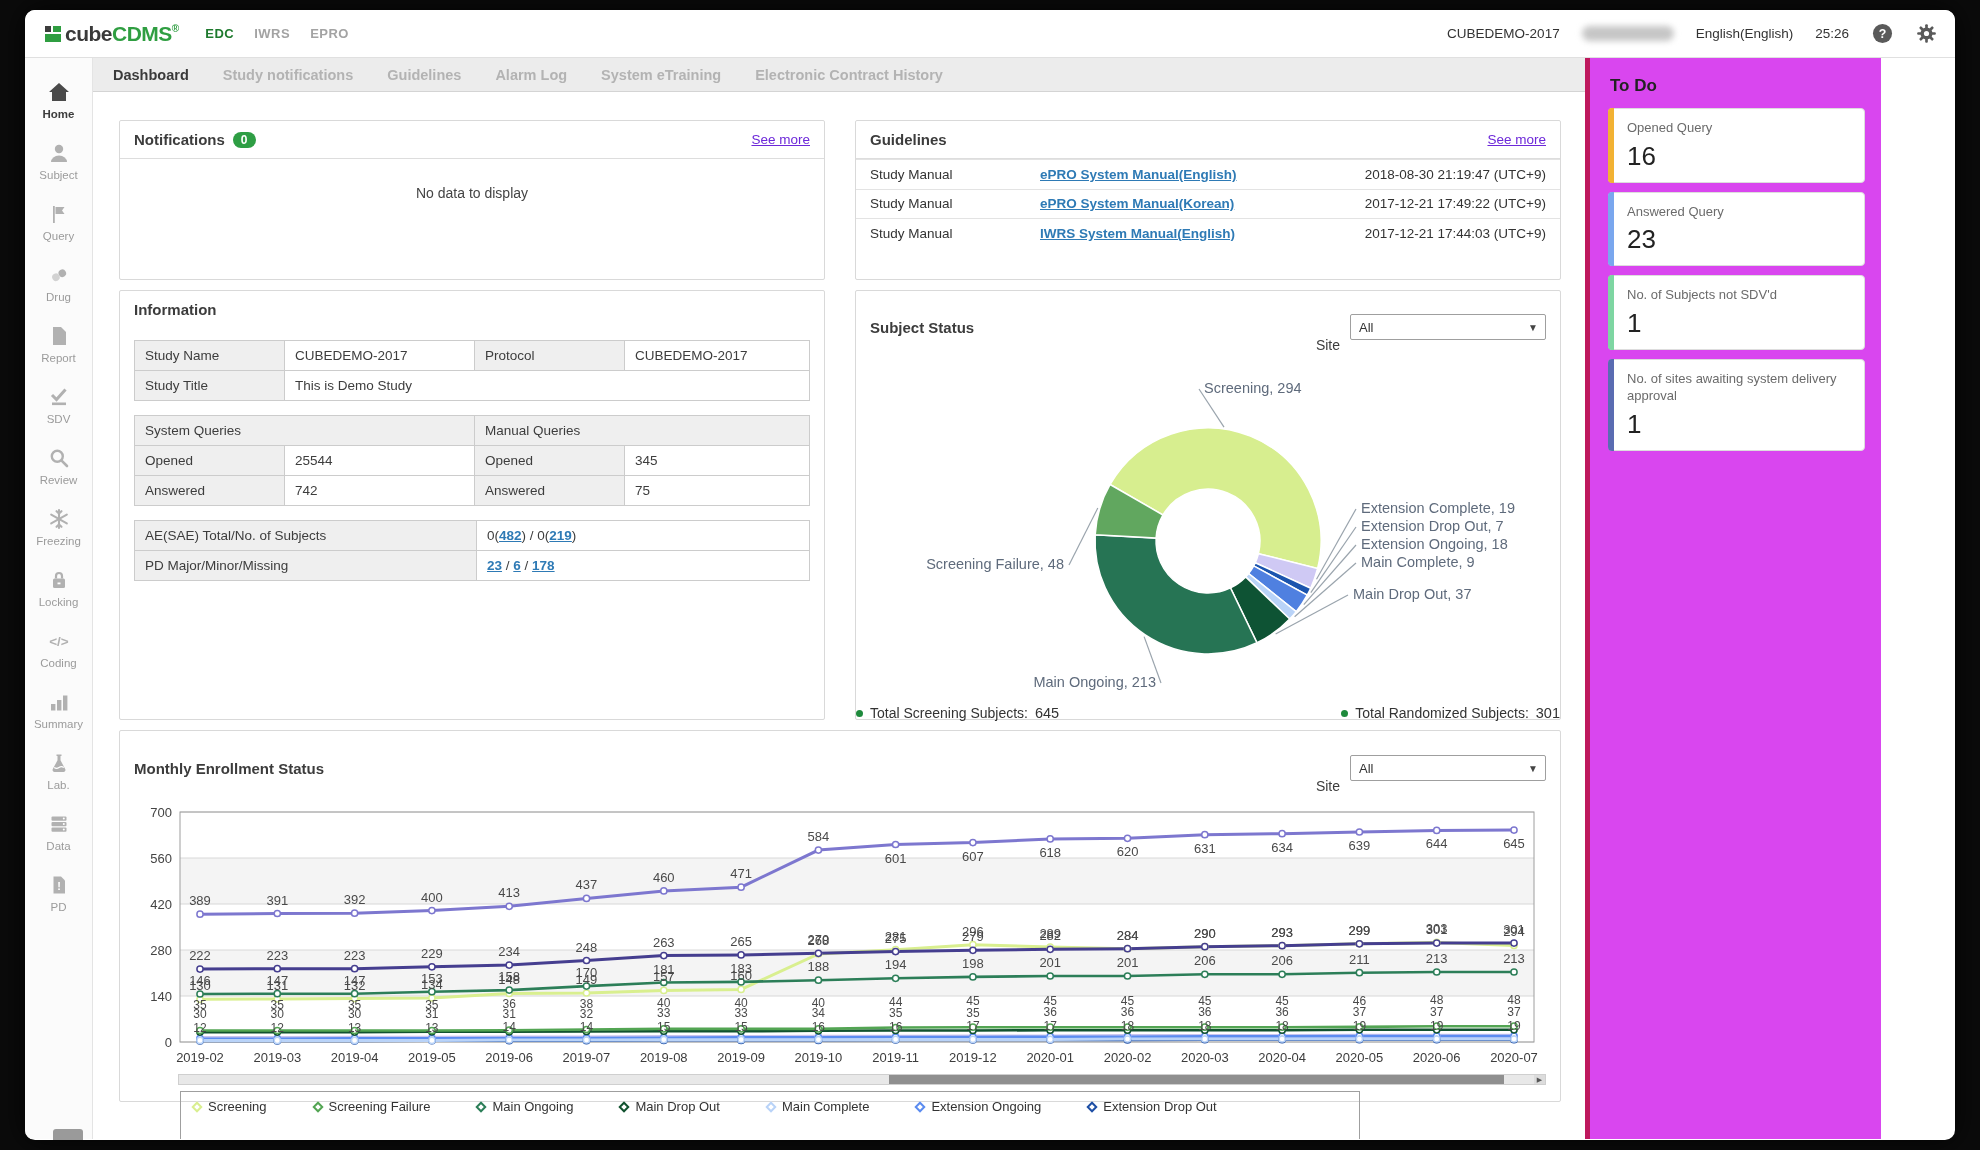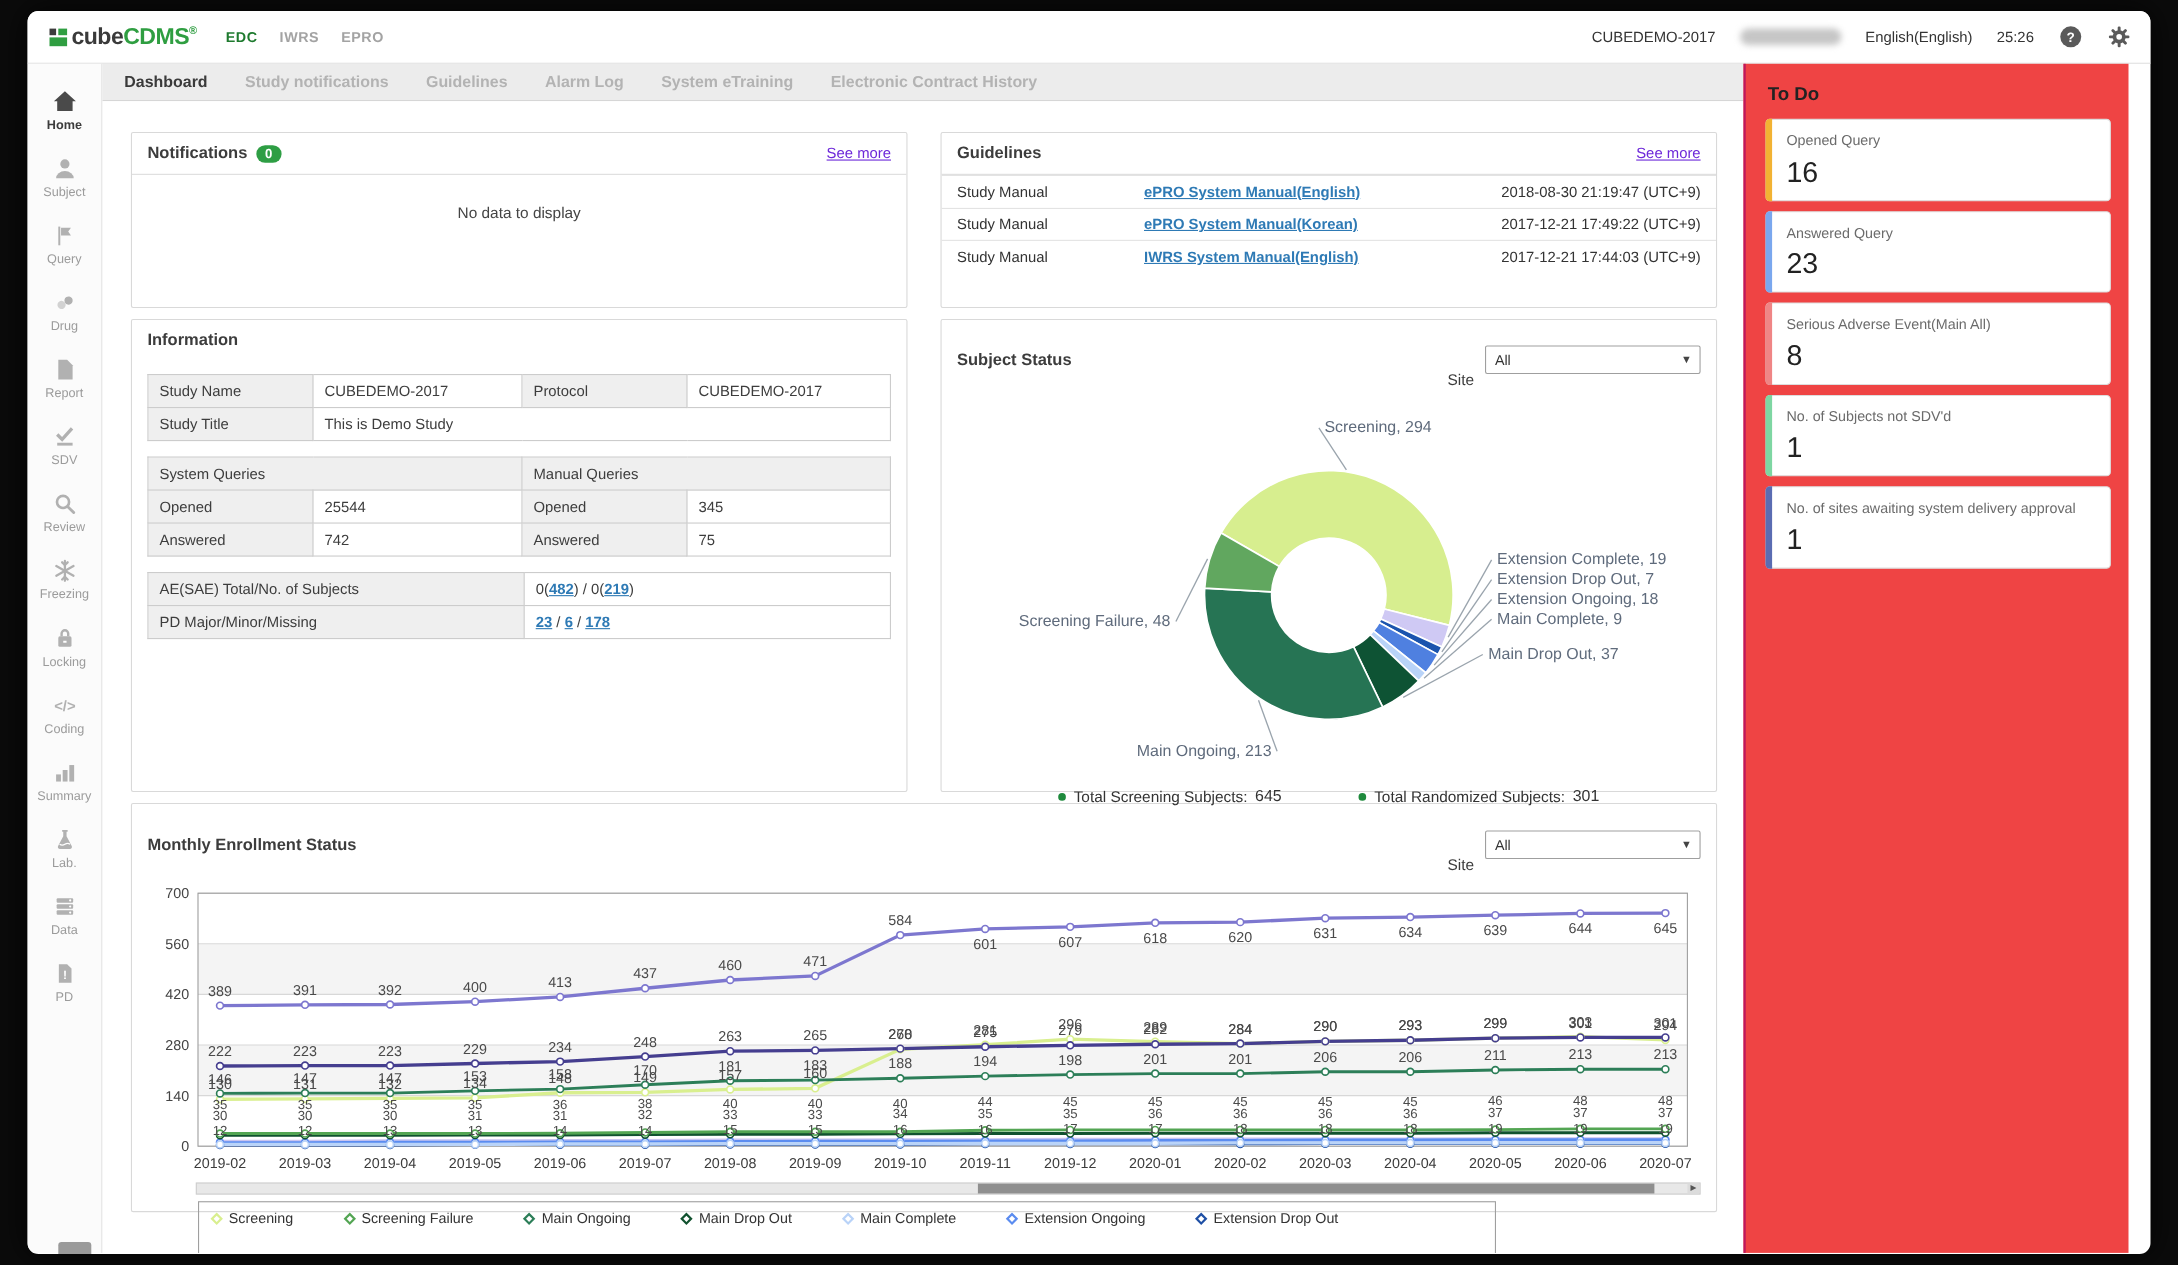--- a/index.html
+++ b/index.html
@@ -69,37 +69,37 @@
   table.info td { border:1px solid #ccc; height:30px; font-size:13.5px; color:#3d3d3d; padding:0 10px; }
   td.cl { background:#efefef; }
   .tbl-gap { height:14px; }
   a.blue, .blue { color:#2e7ab5; font-weight:bold; text-decoration:underline; cursor:pointer; }
 
   .p-status { width:706px; height:430px; position:relative; }
   .hd-site { display:flex; align-items:center; gap:10px; margin-left:auto; }
   .site-lbl { font-size:14px; color:#3c3c3c;margin-top:36px; }
   .select { width:196px; height:26px; border:1px solid #9f9f9f; border-radius:2px; background:#fff; display:flex; align-items:center; padding-left:8px; font-size:13px; color:#333; cursor:pointer; position:relative; }
   .select .caret { position:absolute; right:7px; top:7px; font-size:10px; color:#444; }
-  .totals { display:flex; justify-content:center; gap:70px; margin-top:12px; }
+  .totals { display:flex; justify-content:space-between; gap:70px; margin-top:2px; }
   .tot { font-size:14px; color:#333; display:flex; align-items:center; gap:7px; }
   .tot .dot { width:7px; height:7px; border-radius:50%; background:#1e8a3c; }
   .tot b { font-weight:normal; font-size:14.5px; }
 
   .p-monthly { margin-top:10px; width:1442px; height:372px; }
   .m-hd { display:flex; align-items:center; padding:11px 14px 4px; }
   .chart-wrap { padding:2px 14px 0; }
   .scrollbar { margin:2px 14px 0 58px; height:11px; background:#e8e8e8; border:1px solid #cfcfcf; position:relative; }
   .scrollbar .thumb { position:absolute; left:52%; top:0; height:9px; width:45%; background:#8f8f8f; }
   .scrollbar .arr { position:absolute; right:0; top:0; width:11px; height:9px; background:#dcdcdc; font-size:7px; color:#555; text-align:center; line-height:9px; }
   .legend-box { margin:6px 0 0 60px; width:fit-content; max-width:1180px; border:1px solid #9f9f9f; padding:7px 12px; display:flex; flex-wrap:wrap; column-gap:38px; row-gap:6px;gap:47px; }
   .lg-item { display:flex; align-items:center; gap:7px; font-size:13px; color:#333; }
   .lg-marker { width:8px; height:8px; transform:rotate(45deg); background:#fff; border:2px solid #000; }
 
   
-  #todo { width:350px; border-left:2px solid #be185d; padding:14px 16px 0 18px; background:#ef4444; }
+  #todo { width:296px; border-left:5px solid #be185d; padding:14px 16px 0 18px; background:#d946ef; }
   .todo-title { font-size:17px; font-weight:bold; color:#222; margin:4px 0 12px 2px; }
   .todo-card { position:relative; border:1px solid #ddd; border-radius:4px; margin-bottom:9px; padding:10px 12px 10px 18px; background:#fff; }
   .todo-card .bar { position:absolute; left:-1px; top:-1px; bottom:-1px; width:6px; border-radius:4px 0 0 4px; }
   .todo-lbl { font-size:13px; color:#6b6b6b; line-height:1.35; }
   .todo-val { font-size:26px; color:#222; margin-top:4px; }
 
   svg text { font-family:"Liberation Sans", sans-serif; }
 </style>
 </head>
 <body>
@@ -879,25 +879,20 @@
                 <span class="bar" style="background:#f2b233"></span>
     <div class="todo-lbl">Opened Query</div>
     <div class="todo-val">16</div>
               </div>
               <div class="todo-card">
                 <span class="bar" style="background:#7aa7ee"></span>
     <div class="todo-lbl">Answered Query</div>
     <div class="todo-val">23</div>
               </div>
               <div class="todo-card">
-                <span class="bar" style="background:#ef8585"></span>
-    <div class="todo-lbl">Serious Adverse Event(Main All)</div>
-    <div class="todo-val">8</div>
-              </div>
-              <div class="todo-card">
                 <span class="bar" style="background:#7ed6a2"></span>
     <div class="todo-lbl">No. of Subjects not SDV'd</div>
     <div class="todo-val">1</div>
               </div>
               <div class="todo-card">
                 <span class="bar" style="background:#5a6cb2"></span>
     <div class="todo-lbl">No. of sites awaiting system delivery approval</div>
     <div class="todo-val">1</div>
               </div>
             </div>

